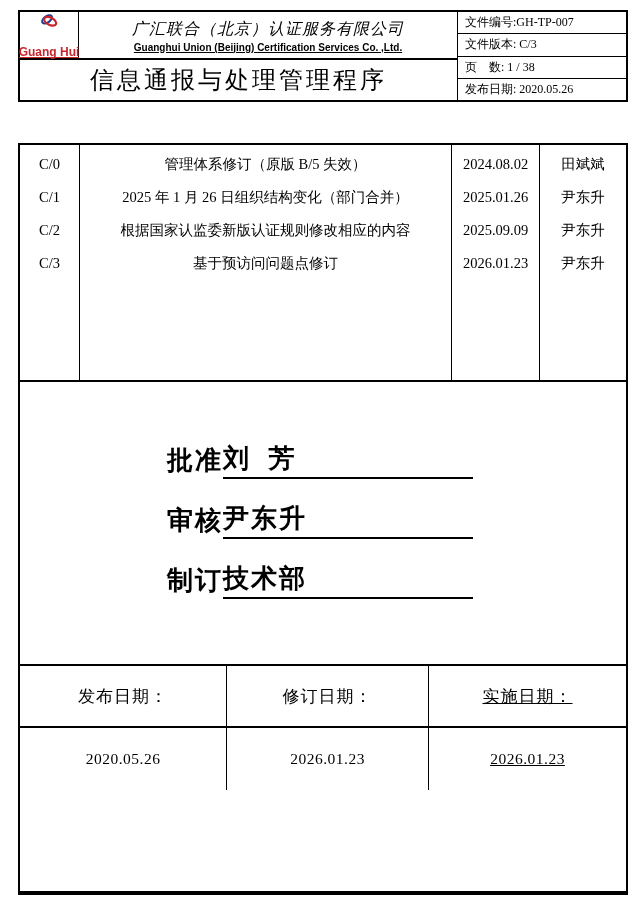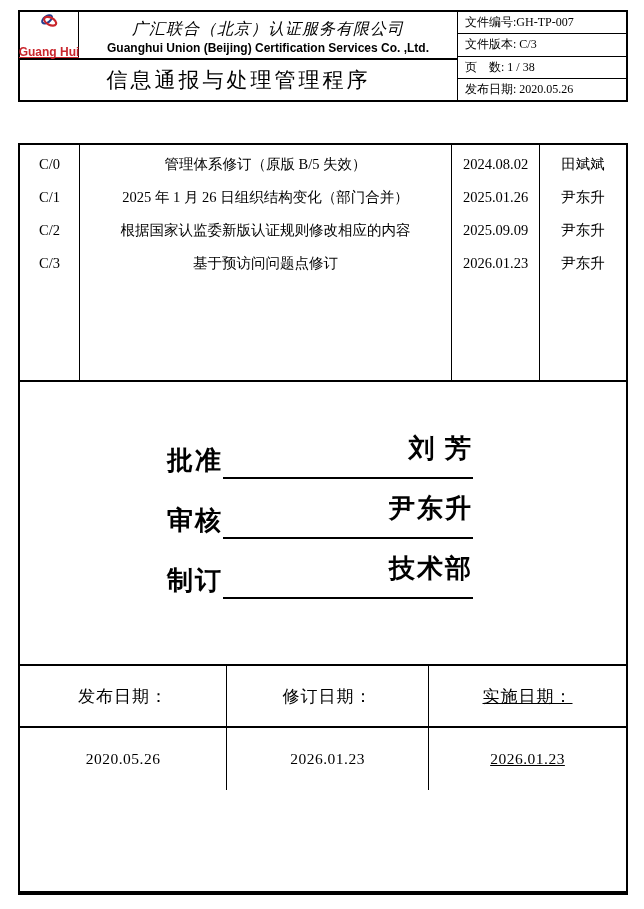--- a/index.html
+++ b/index.html
@@ -11,22 +11,22 @@
   }
 
   
   .header-table { position:absolute; left:18px; top:10px; width:610px; height:92px; border:2px solid #000; }
   .ht-left { position:absolute; left:0; top:0; width:438px; height:100%; border-right:1px solid #000; display:flex; flex-direction:column; }
   .ht-row1 { height:48px; border-bottom:2px solid #000; display:flex; }
   .logo-cell { width:59px; border-right:1px solid #000; display:flex; flex-direction:column; align-items:center; justify-content:center; padding-top:2px; }
   .logo-text { font-family:"Liberation Sans",sans-serif; font-weight:bold; font-size:12px; color:#c9252c; border-bottom:1.5px solid #c9252c; line-height:10px; white-space:nowrap;margin-top:20px; }
   .company-cell { flex:1; display:flex; flex-direction:column; justify-content:center; align-items:center; }
   .company-cn { font-size:16px; letter-spacing:1px; line-height:25px; white-space:nowrap;font-style:italic; }
-  .company-en { font-family:"Liberation Sans",sans-serif; font-size:12px; font-weight:600; line-height:14px; white-space:nowrap; }
-  .ht-row2 { flex:1; display:flex; align-items:center; justify-content:center; font-size:21px; letter-spacing:3px; }
+  .company-en { font-family:"Liberation Sans",sans-serif; font-size:10px; font-weight:600; line-height:14px; white-space:nowrap;text-decoration:underline; }
+  .ht-row2 { flex:1; display:flex; align-items:center; justify-content:center; font-size:24px; letter-spacing:3px; }
   .ht-right { position:absolute; left:438px; top:0; right:0; height:100%; display:flex; flex-direction:column; }
   .info-row { flex:1; display:flex; align-items:center; padding-left:7px; font-size:12px; border-bottom:1px solid #000; white-space:nowrap; }
   .info-row:last-child { border-bottom:none; }
 
   
   .main-table { position:absolute; left:18px; top:143px; width:610px; height:752px; border:2px solid #000; border-bottom-width:4px; }
   .rev-header { display:flex; height:39px; border-bottom:2px solid #000; font-size:14.5px; }
   .rev-body   { display:flex; height:237px; border-bottom:2px solid #000; }
   .col-version { width:60px;  border-right:1px solid #000; }
   .col-content { width:372px; border-right:1px solid #000; }
@@ -35,21 +35,21 @@
   .hcell { display:flex; align-items:center; justify-content:center; text-align:center; }
   .version-hdr { flex-direction:column; font-size:13.5px; line-height:17px; }
   .body-col { display:flex; flex-direction:column; padding-top:3px; }
   .rev-line { height:33px; display:flex; align-items:center; justify-content:center; font-size:14.5px; white-space:nowrap; }
 
   
   .approval-region { position:relative; height:284px; border-bottom:2px solid #000; }
   .sig-row { position:absolute; left:147px; height:33px; display:flex; align-items:flex-end; font-weight:bold; font-size:26px; letter-spacing:2px; white-space:nowrap; }
   .sig-row.r1 { top:64px; } .sig-row.r2 { top:124px; } .sig-row.r3 { top:184px; }
   .sig-label { padding-bottom:1px; }
-  .sig-value { width:250px; border-bottom:2.5px solid #000; text-align:right; padding-bottom:11px; }
+  .sig-value { width:250px; border-bottom:2.5px solid #000; text-align:left; padding-bottom:1px;font-family:Liberation Mono, monospace; }
 
   
   .footer-labels { display:flex; height:60px; font-size:17px; letter-spacing:1px; }
   .footer-values { display:flex; height:64px; border-top:2px solid #000; font-size:15.5px; letter-spacing:0.5px; }
   .f-col1 { width:207px; border-right:1px solid #000; }
   .f-col2 { width:202px; border-right:1px solid #000; }
   .f-col3 { flex:1;text-decoration:underline; }
   .fcell { display:flex; align-items:center; justify-content:center; white-space:nowrap; }
 </style>
 </head>

